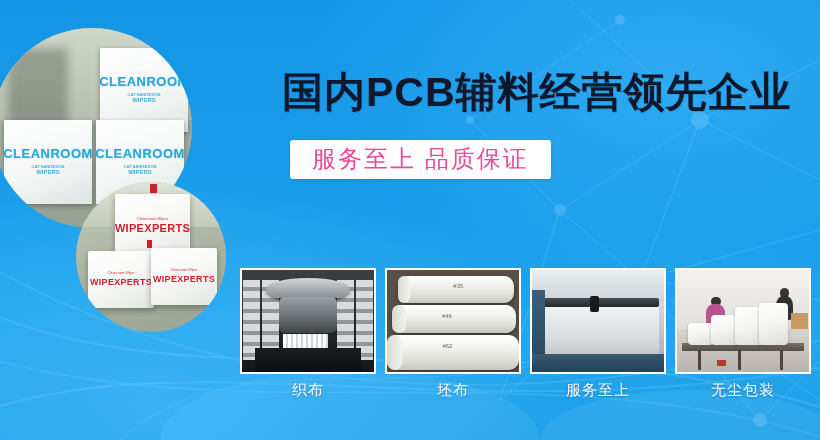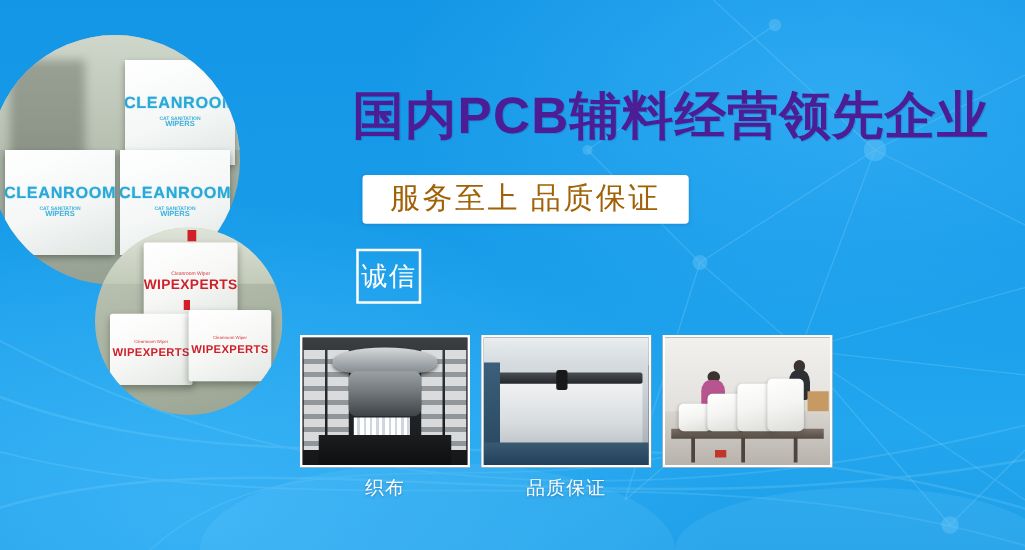--- a/index.html
+++ b/index.html
@@ -65,36 +65,36 @@
     box-shadow:0 3px 6px rgba(40,50,40,.4);border-radius:2px;
     display:flex;flex-direction:column;align-items:center;justify-content:center;
   }
   .wpack-brand{color:#cf1f2a;font-weight:700;letter-spacing:.3px;line-height:1;text-align:right;}
   .wpack-top{color:#d8333d;line-height:1;}
   .red-tag{position:absolute;background:#d01f29;}
 
   
   .headline{
     position:absolute;left:282px;top:72px;
-    color:#4c1d95;
+    color:#0f172a;
     font-size:41px;font-weight:bold;letter-spacing:1px;
     white-space:nowrap;line-height:1;
     text-shadow:1px 1px 0 rgba(0,60,120,.18);
   }
 
   
   .subbar{
     position:absolute;left:290px;top:140px;
     background:#ffffff;
     padding:5px 22px 6px 22px;
     border-radius:3px;
     box-shadow:0 1px 3px rgba(0,50,100,.18);
   }
   .subbar-text{
-    color:#a16207;font-size:24px;font-weight:500;letter-spacing:2px;
+    color:#ec4899;font-size:24px;font-weight:500;letter-spacing:2px;
     white-space:nowrap;line-height:1.15;
   }
 
   
   .tags{
     position:absolute;left:285px;top:199px;
     display:flex;gap:13px;
   }
   .tag{
     border:2px solid #ffffff;
@@ -274,52 +274,69 @@
     </div>
   </div>
 
   <div class="headline">国内PCB辅料经营领先企业</div>
 
   <div class="subbar">
     <div class="subbar-text">服务至上 品质保证</div>
   </div>
 
   <div class="tags">
-    <div class="tag">诚信</div>
   </div>
 
   <div class="thumbs">
 
     <div class="thumb-cell">
       <div class="thumb-frame">
         <div class="knit-bg"></div>
         <div class="knit-spool-col" style="left:1%;"></div>
         <div class="knit-spool-col" style="left:15%;"></div>
         <div class="knit-spool-col" style="left:72%;"></div>
         <div class="knit-spool-col" style="left:86%;"></div>
         <div class="knit-ring"></div>
         <div class="knit-cyl"></div>
         <div class="knit-white"></div>
         <div class="knit-base"></div>
       </div>
       <div class="thumb-caption">织布</div>
     </div>
 
+    <div class="thumb-cell">
+      <div class="thumb-frame">
+        <div class="rolls-bg"></div>
+        <div class="roll" style="left:8%;top:6%;width:88%;height:26%;">
+          <div class="roll-end" style="left:0;"></div>
+          <div class="roll-mark" style="left:48%;top:26%;">#35</div>
+        </div>
+        <div class="roll" style="left:4%;top:34%;width:94%;height:28%;">
+          <div class="roll-end" style="left:0;"></div>
+          <div class="roll-mark" style="left:40%;top:28%;">#46</div>
+        </div>
+        <div class="roll" style="left:0%;top:64%;width:100%;height:34%;">
+          <div class="roll-end" style="left:0;"></div>
+          <div class="roll-mark" style="left:42%;top:22%;">#62</div>
+        </div>
+      </div>
+      <div class="thumb-caption">坯布</div>
+    </div>
 
     <div class="thumb-cell">
       <div class="thumb-frame">
         <div class="laser-bg"></div>
         <div class="laser-top"></div>
         <div class="laser-bed"></div>
         <div class="laser-rail"></div>
         <div class="laser-head"></div>
         <div class="laser-side"></div>
         <div class="laser-front"></div>
       </div>
-      <div class="thumb-caption">品质保证</div>
+      <div class="thumb-caption">服务至上</div>
     </div>
 
     <div class="thumb-cell">
       <div class="thumb-frame">
         <div class="packroom-bg"></div>
         <div class="pr-wall"></div>
         <div class="pr-head" style="left:26%;top:26%;width:7%;height:9%;"></div>
         <div class="pr-person" style="left:22%;top:33%;width:14%;height:22%;background:#b8548f;"></div>
         <div class="pr-head" style="left:78%;top:18%;width:7%;height:9%;"></div>
         <div class="pr-person" style="left:75%;top:25%;width:13%;height:24%;background:#2e3034;"></div>
@@ -327,16 +344,17 @@
         <div class="pr-table"></div>
         <div class="pr-leg" style="left:16%;"></div>
         <div class="pr-leg" style="left:46%;"></div>
         <div class="pr-leg" style="left:78%;"></div>
         <div class="pr-bale" style="left:8%;top:52%;width:20%;height:22%;"></div>
         <div class="pr-bale" style="left:26%;top:44%;width:22%;height:30%;"></div>
         <div class="pr-bale" style="left:44%;top:36%;width:24%;height:38%;"></div>
         <div class="pr-bale" style="left:62%;top:32%;width:22%;height:42%;"></div>
         <div class="pr-red" style="left:30%;top:88%;width:7%;height:6%;"></div>
       </div>
+      <div class="thumb-caption">无尘包装</div>
     </div>
 
   </div>
 </div>
 
 </body></html>

